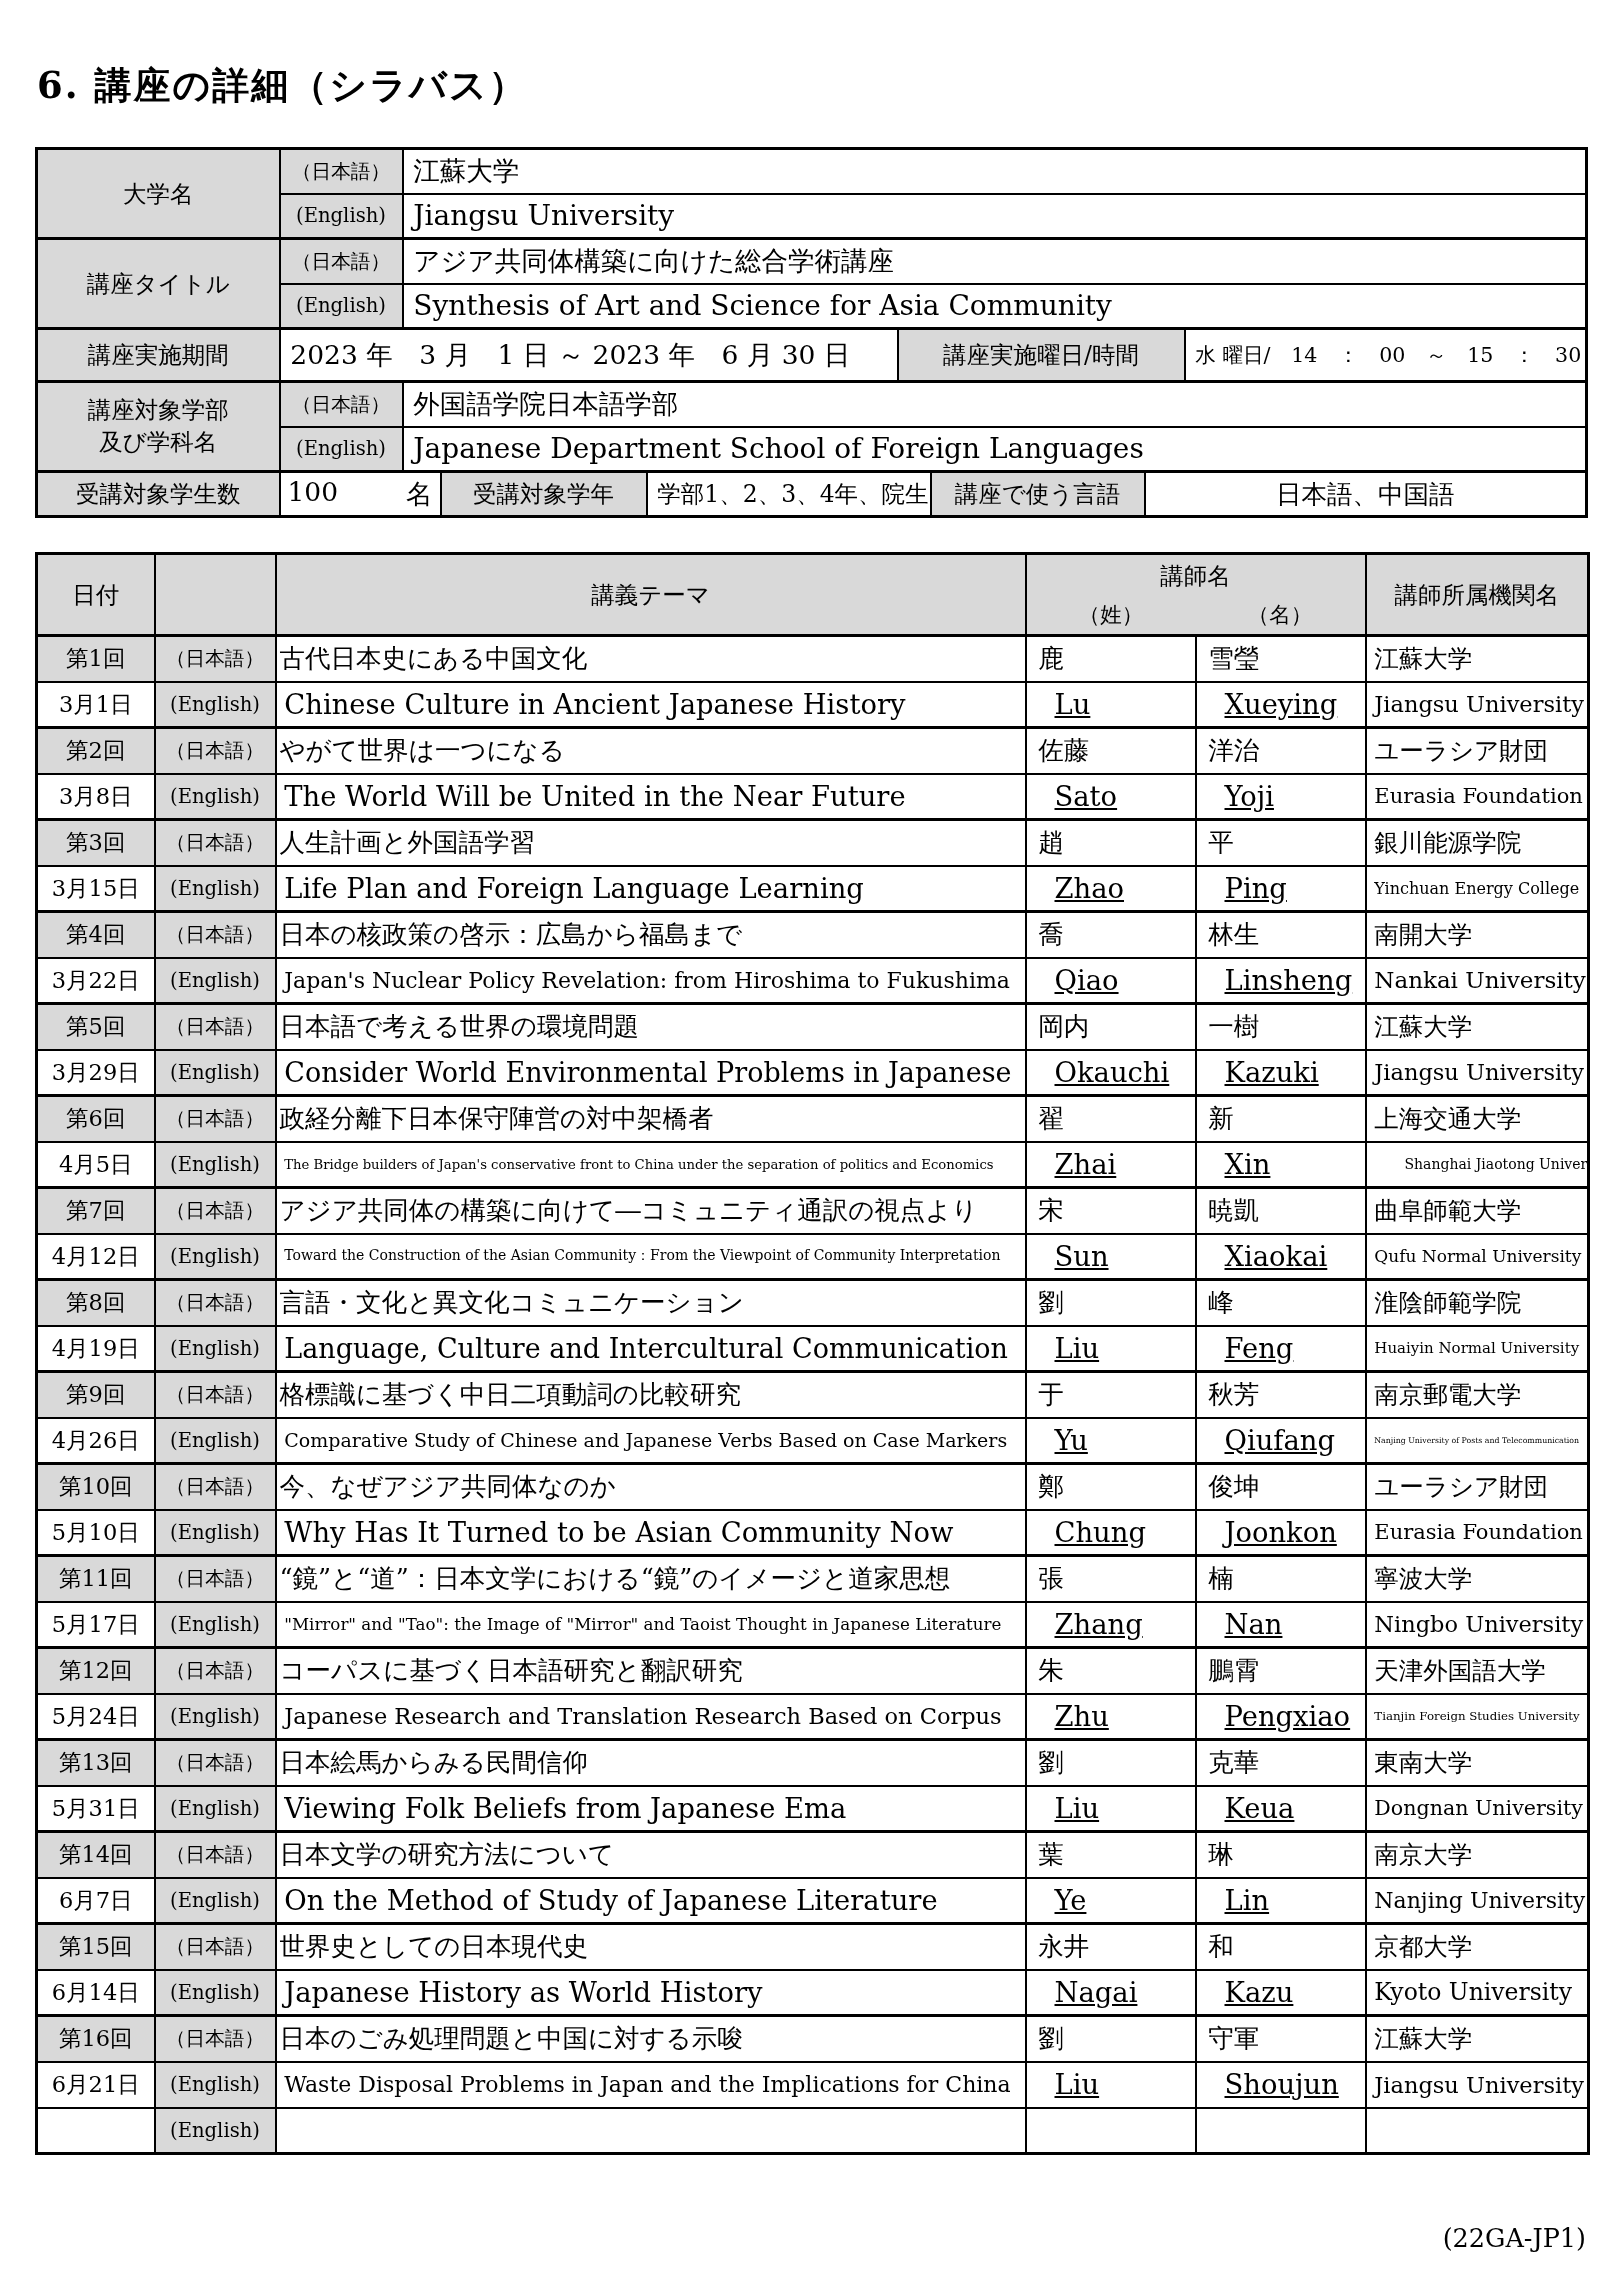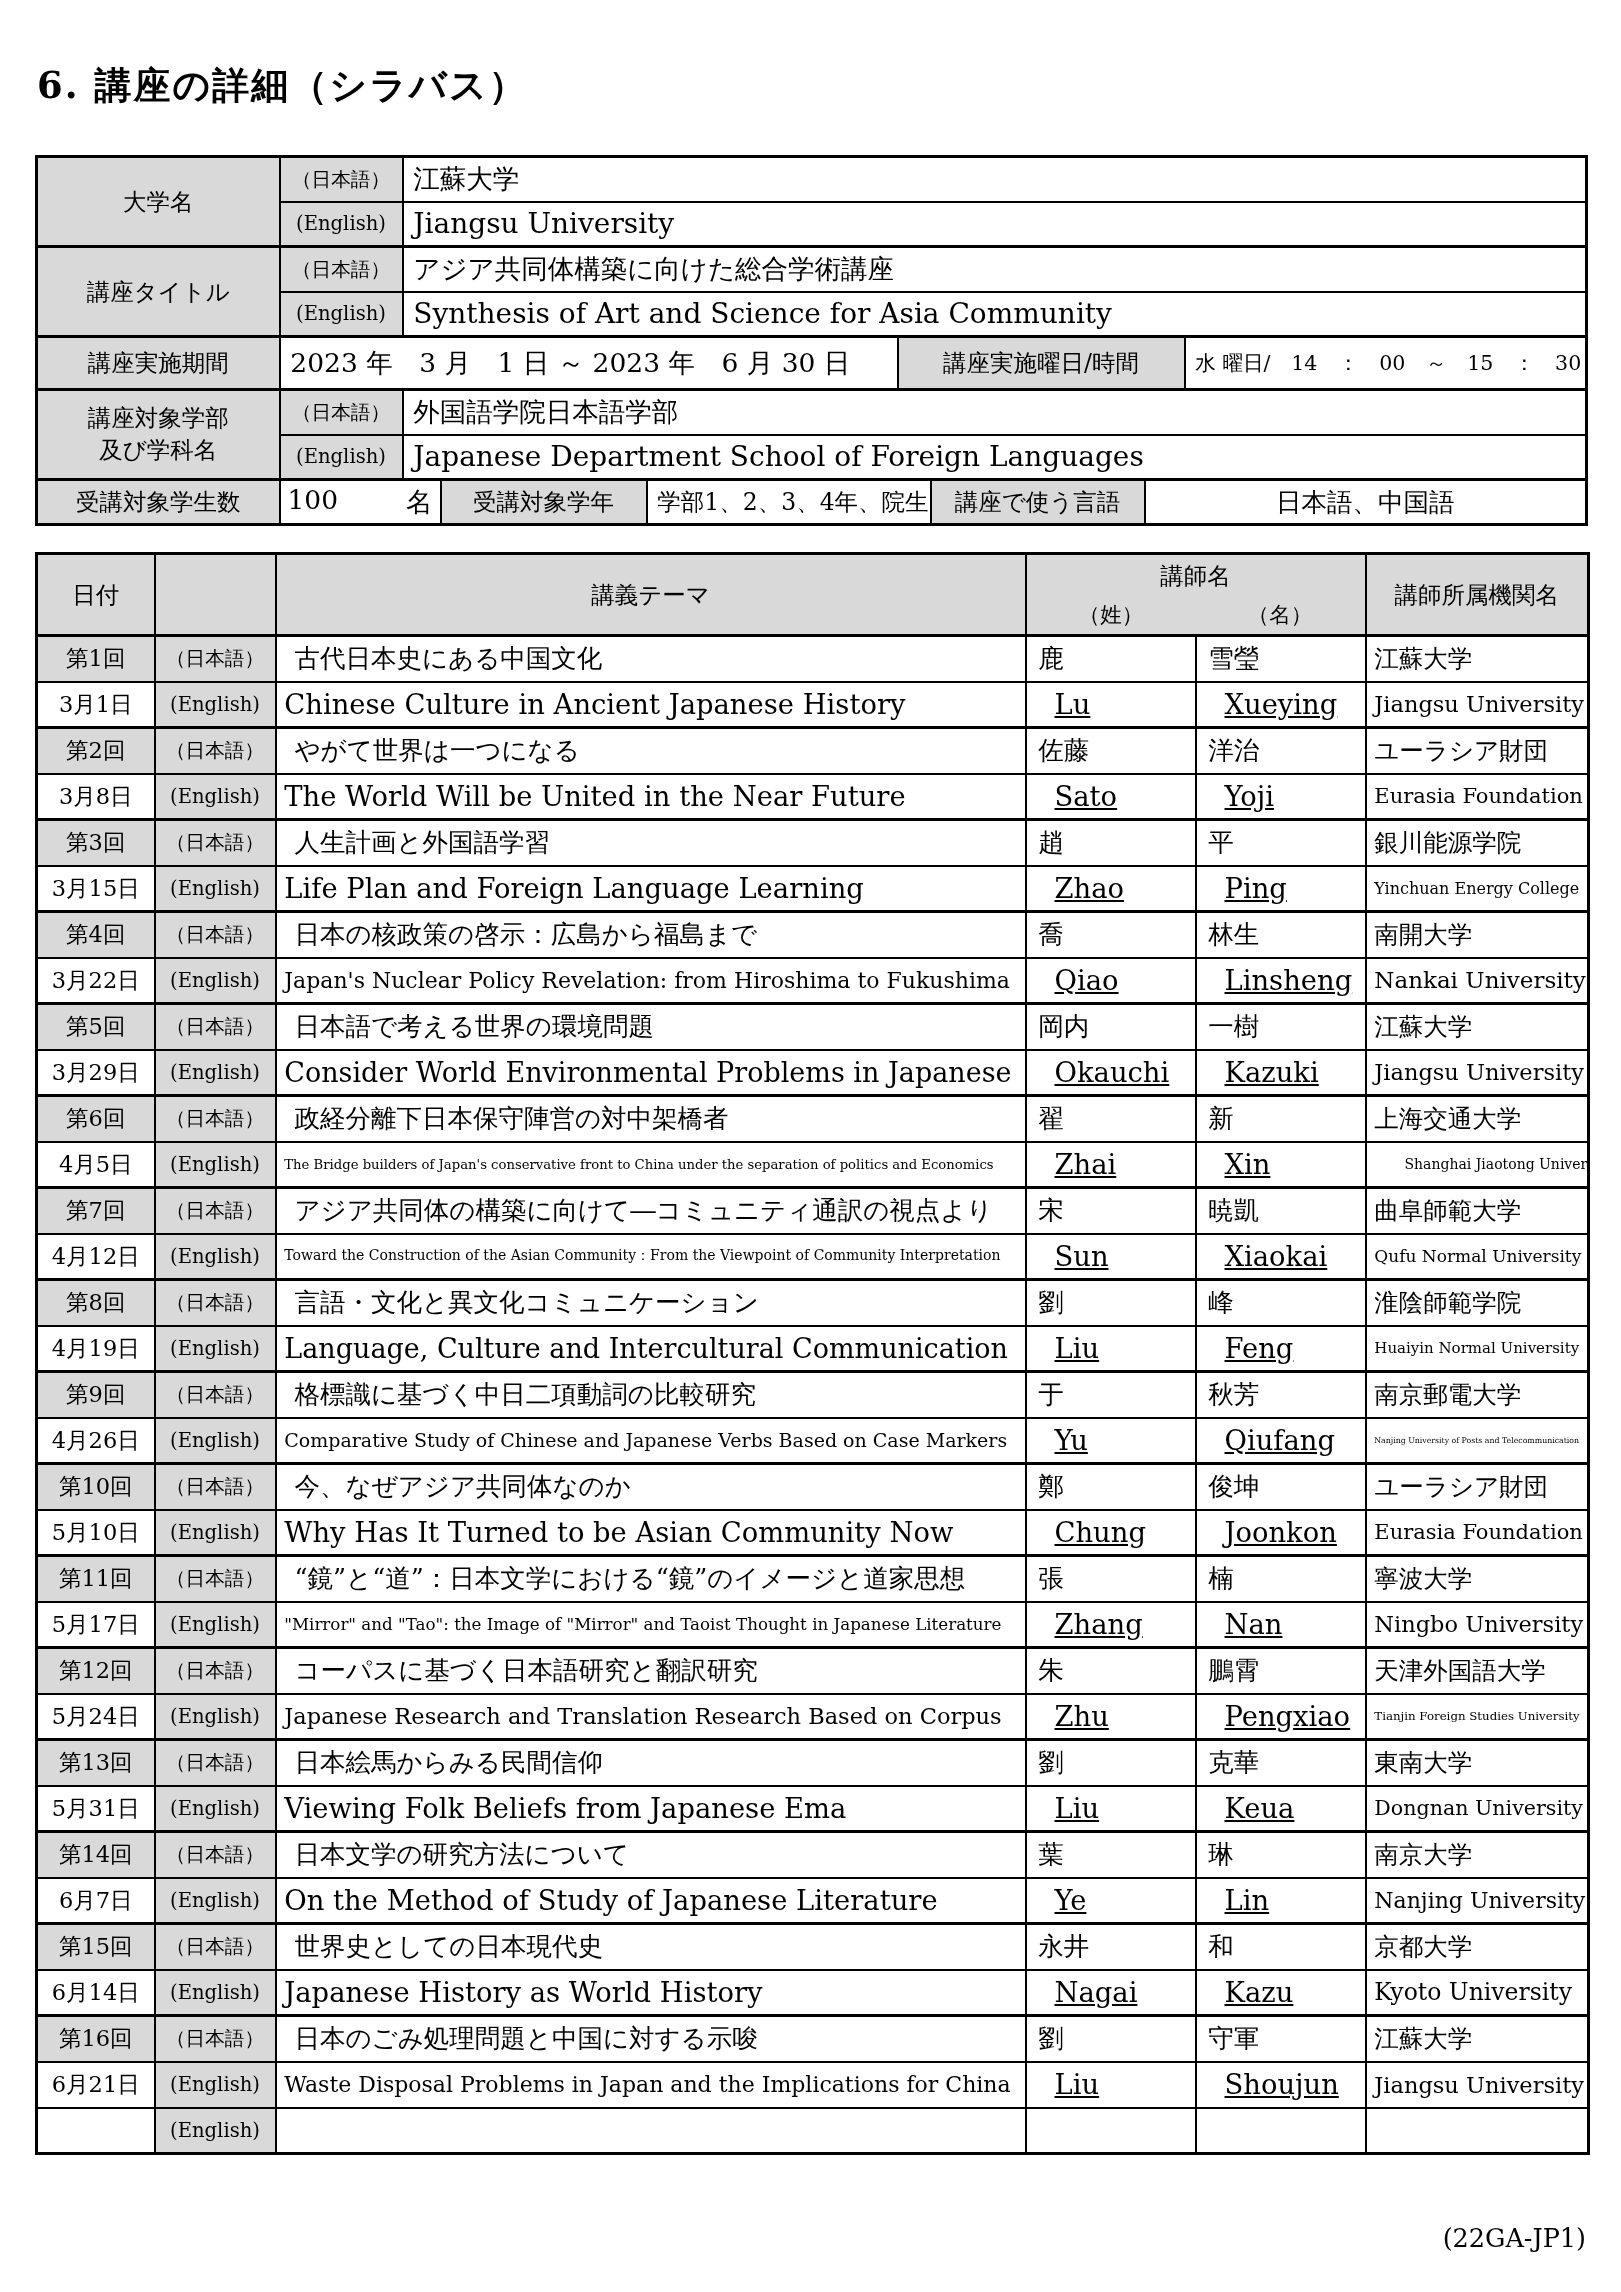--- a/index.html
+++ b/index.html
@@ -10,41 +10,41 @@
   .heading {
     position:absolute; left:37px; top:61px; margin:0;
     font-size:37px; font-weight:600; letter-spacing:2px;
   }
   table { border-collapse:collapse; table-layout:fixed; }
   td { border:2px solid #000; vertical-align:middle; overflow:hidden; padding:0; }
   .gray { background:#d9d9d9; }
   tr.major td { border-top:3.9px solid #000; }
 
   
-  .info-table { position:absolute; left:35px; top:147px; width:1551px; border:3.9px solid #000;margin-top:8px; }
+  .info-table { position:absolute; left:35px; top:147px; width:1551px; border:3.9px solid #000; }
   .info-table tr { height:45px; }
   .info-table tr.tall { height:53px; }
   .info-label { text-align:center; font-size:23.5px; }
   .lang-cell { text-align:center; font-size:19.6px; }
   .value-ja { font-size:26.5px; padding-left:9.8px; white-space:nowrap; }
   .value-en { font-size:28px; padding-left:9.8px; white-space:nowrap; }
   .value-center { text-align:center; font-size:25.5px; }
   .count-cell { font-size:26.5px; }
   .count-flex { display:flex; justify-content:space-between; padding:0 7px; }
   .two-line div { line-height:1.35; }
 
   
   .main-table { position:absolute; left:35px; top:552px; width:1551px; border:3.9px solid #000; }
   .main-table tr.head-row { height:82px; }
   .main-table tr { height:46px; }
   .head-cell { text-align:center; font-size:23.5px; }
   .lect-head { display:flex; flex-direction:column; justify-content:center; height:100%; }
   .lect-head .seimei { display:flex; justify-content:space-around; font-size:21.6px; margin-top:7.8px; }
   .kai-cell, .date-cell { text-align:center; font-size:22.5px; }
-  .theme-ja { font-size:25.5px; padding:0 18px; white-space:nowrap; }
+  .theme-ja { font-size:25.5px; padding:0 3px; white-space:nowrap; }
   .theme-en { font-size:27.4px; padding:0 7.8px; white-space:nowrap; }
   .name-ja { font-size:25.5px; padding-left:11.8px; white-space:nowrap; }
   .name-en { font-size:27.4px; padding-left:28px; white-space:nowrap;text-decoration:underline; }
   .aff-ja { font-size:24.5px; padding-left:7.8px; white-space:nowrap; }
   .aff-en { font-size:23.5px; padding-left:7.8px; white-space:nowrap; }
   .fit { white-space:nowrap; overflow:hidden; }
 
   .footer-code {
     position:absolute; left:35px; top:2223px; width:1551px;
     text-align:right; font-size:25.5px;

